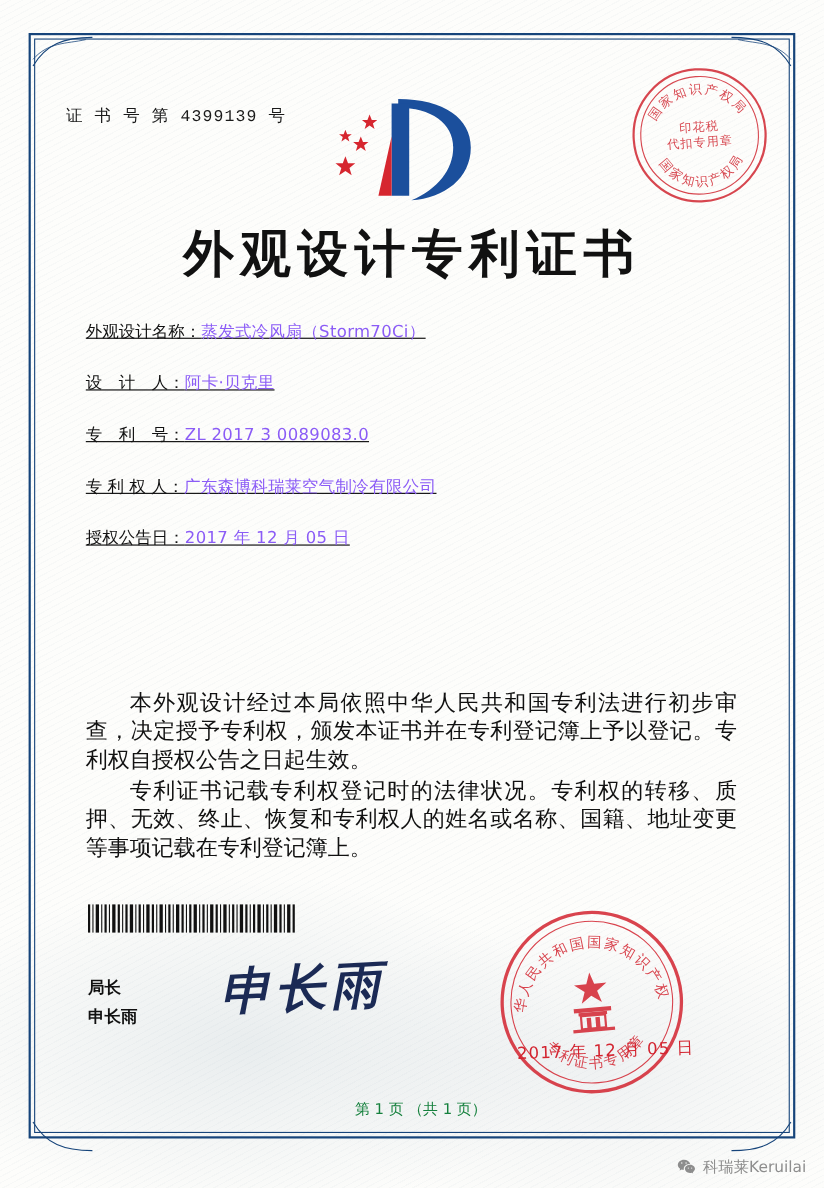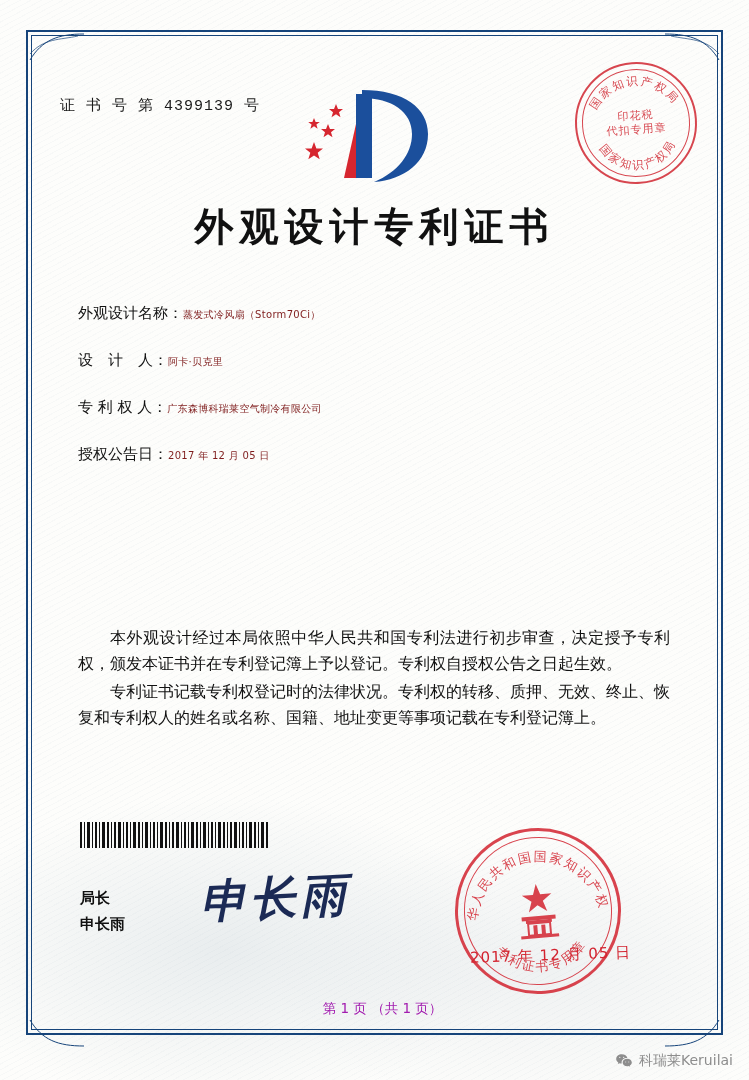--- a/index.html
+++ b/index.html
@@ -114,57 +114,58 @@
     fill: #cf1f2a;
     letter-spacing: 2px;
     font-family: "DejaVu Sans", "Liberation Sans", sans-serif;
   }
 
   .title {
     position: absolute;
     left: 0; right: 0;
     top: 200px;
     text-align: center;
-    font-size: 39px;
+    font-size: 46px;
     font-weight: bold;
     letter-spacing: 6px;
     color: #111;
     font-family: "DejaVu Sans", "Liberation Sans", sans-serif;
   }
 
   .fields {
     position: absolute;
     left: 78px;
-    top: 304px;
+    top: 292px;
     width: 580px;
+    text-decoration: underline;
   }
   .field-row {
     display: flex;
     align-items: baseline;
     margin-bottom: 28px;
     font-size: 15px;
     color: #111;
   }
   .field-label {
     white-space: pre;
     font-size: 15px;
     color: #111;
   }
   .field-value {
-    font-size: 10px;
-    color: #7f1d1d;
+    font-size: 15px;
+    color: #8b5cf6;
     letter-spacing: 0.3px;
   }
 
   .body-text {
     position: absolute;
     left: 78px;
     top: 625px;
     width: 592px;
-    font-size: 16px;
+    font-size: 20px;
     line-height: 26px;
     color: #111;
     text-align: justify;
   }
   .body-text p {
     margin: 0 0 2px 0;
     text-indent: 2em;
   }
 
   .barcode {
@@ -239,21 +240,21 @@
     letter-spacing: 1px;
     transform: rotate(-2deg);
   }
 
   .page-no {
     position: absolute;
     left: 16px; right: 0;
     top: 1000px;
     text-align: center;
     font-size: 13.5px;
-    color: #a21caf;
+    color: #15803d;
   }
 
   
   .footer-brand {
     position: absolute;
     right: 16px;
     bottom: 10px;
     display: flex;
     align-items: center;
     gap: 6px;
@@ -334,20 +335,24 @@
   <div class="title">外观设计专利证书</div>
 
   <div class="fields">
     <div class="field-row">
       <span class="field-label">外观设计名称：</span>
       <span class="field-value">蒸发式冷风扇（Storm70Ci）</span>
     </div>
     <div class="field-row">
       <span class="field-label">设　计　人：</span>
       <span class="field-value">阿卡·贝克里</span>
+    </div>
+    <div class="field-row">
+      <span class="field-label">专　利　号：</span>
+      <span class="field-value">ZL 2017 3 0089083.0</span>
     </div>
     <div class="field-row">
       <span class="field-label">专 利 权 人：</span>
       <span class="field-value">广东森博科瑞莱空气制冷有限公司</span>
     </div>
     <div class="field-row">
       <span class="field-label">授权公告日：</span>
       <span class="field-value">2017 年 12 月 05 日</span>
     </div>
   </div>

